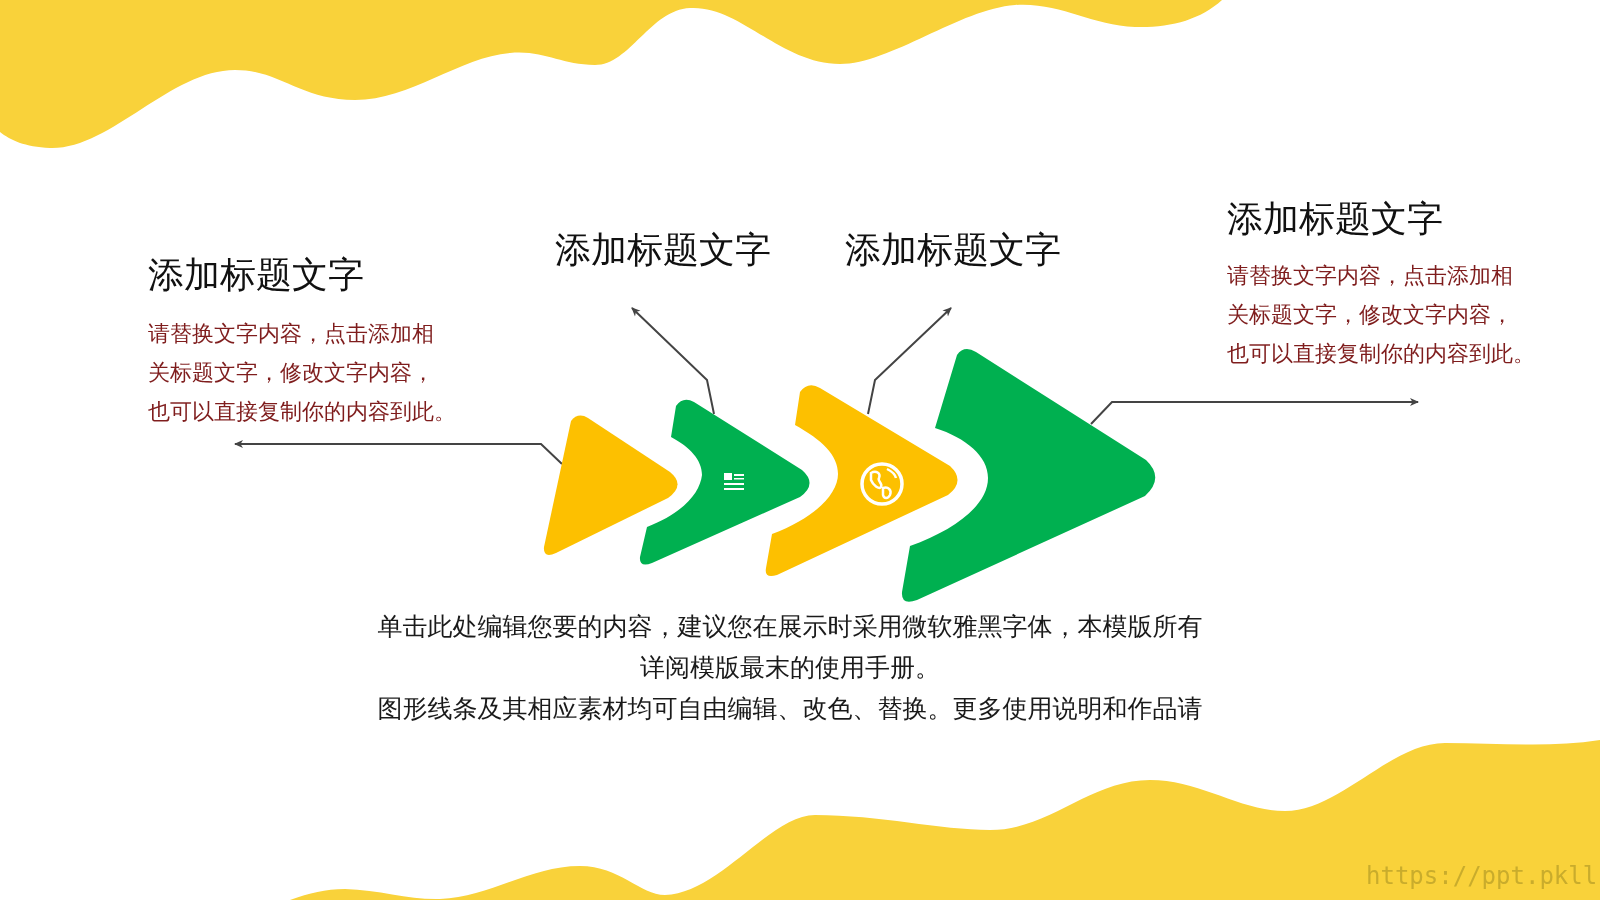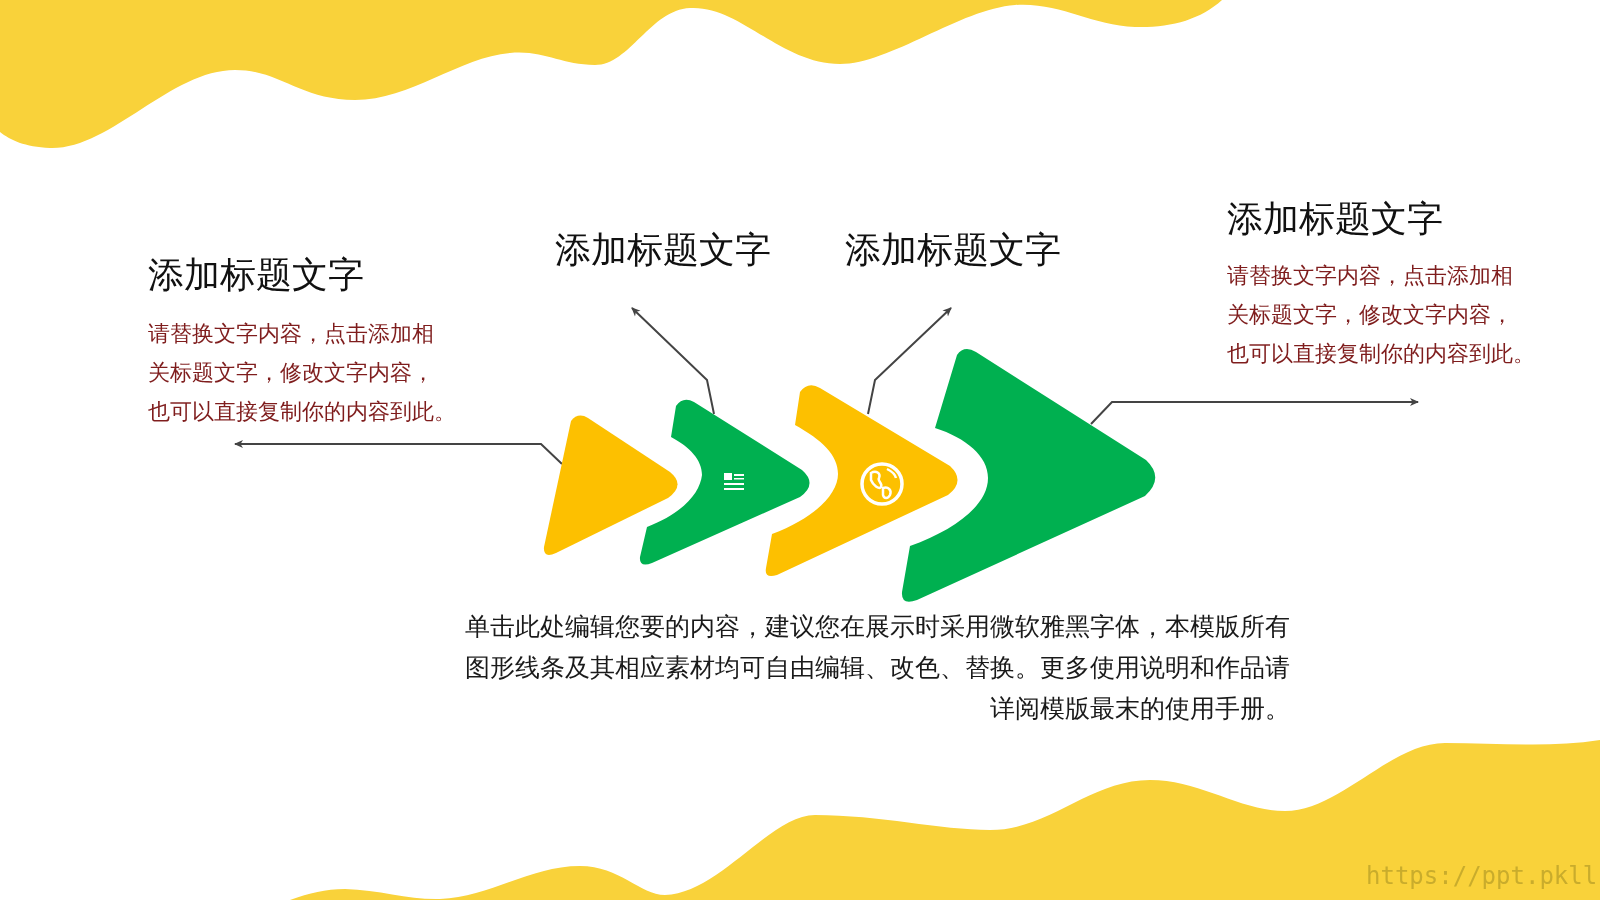--- a/index.html
+++ b/index.html
@@ -88,19 +88,19 @@
 
 <div class="abs title" style="left:845px;top:228px;">添加标题文字</div>
 
 <div class="abs title" style="left:1227px;top:197px;">添加标题文字</div>
 <div class="abs desc" style="left:1227px;top:256px;">
   <div>请替换文字内容，点击添加相</div>
   <div>关标题文字，修改文字内容，</div>
   <div>也可以直接复制你的内容到此。</div>
 </div>
 
-<div class="abs para" style="left:290px;top:606px;text-align:right;">
+<div class="abs para" style="left:290px;top:606px;">
   <span>单击此处编辑您要的内容，建议您在展示时采用微软雅黑字体，本模版所有</span>
+  <span>详阅模版最末的使用手册。</span>
   <span>图形线条及其相应素材均可自由编辑、改色、替换。更多使用说明和作品请</span>
-  <span>详阅模版最末的使用手册。</span>
 </div>
 
 <div class="abs watermark" style="left:1366px;top:862px;">https://ppt.pkll.de</div>
 
 </body></html>

